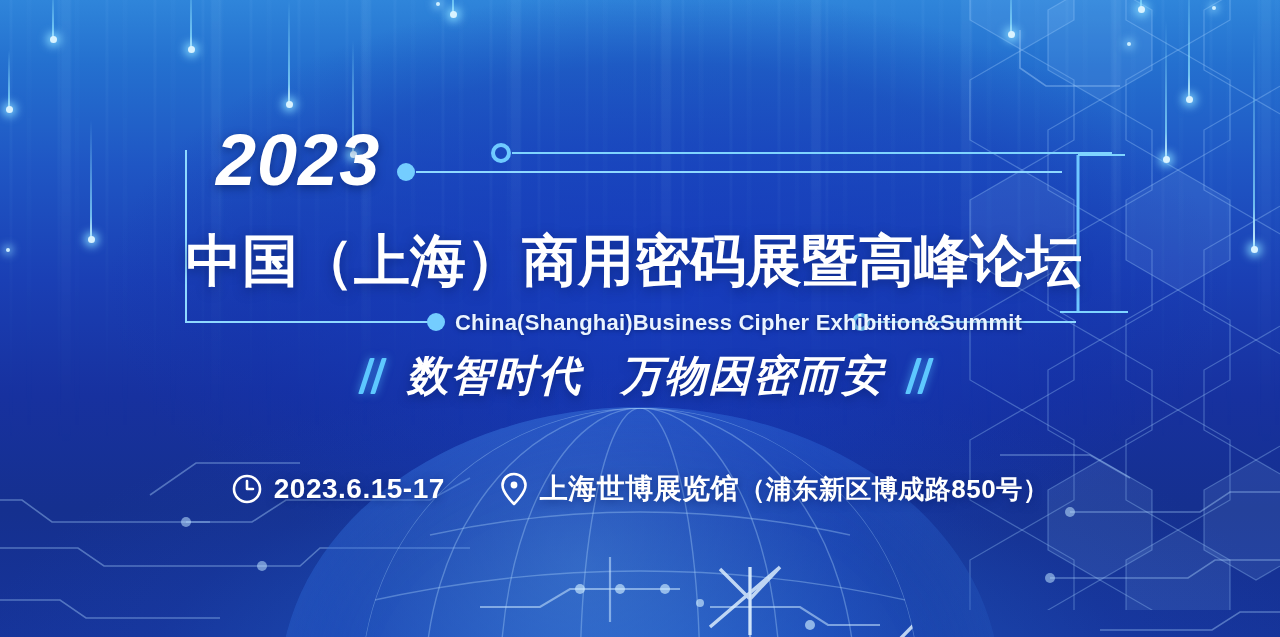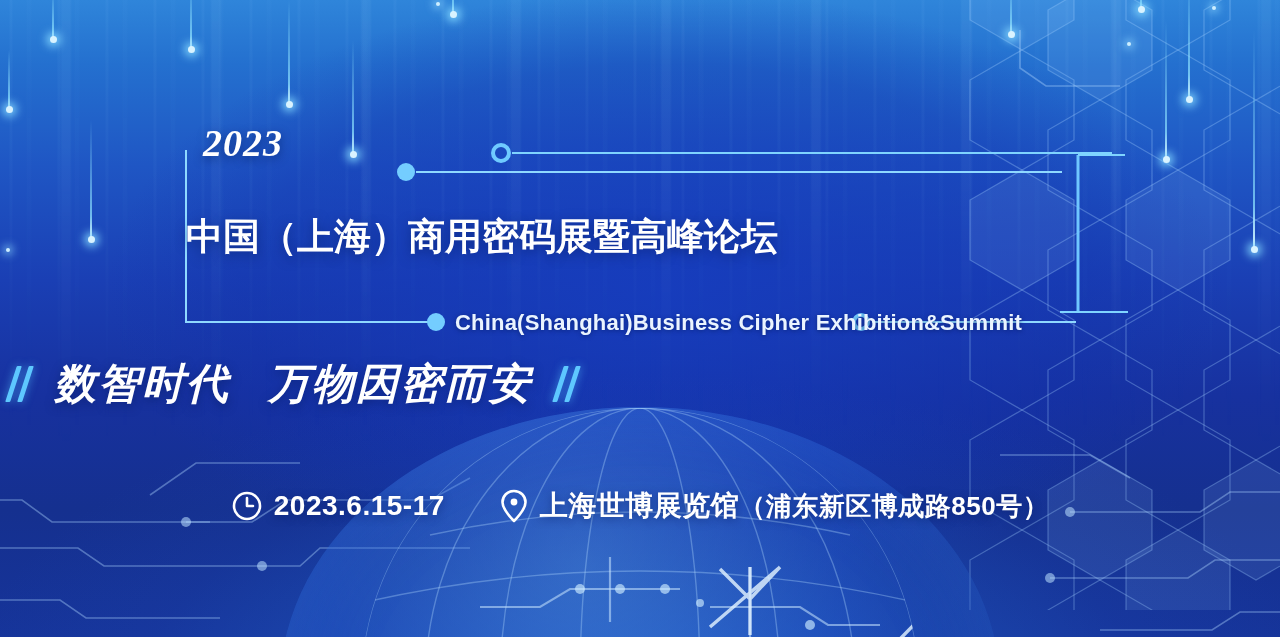--- a/index.html
+++ b/index.html
@@ -53,48 +53,48 @@
   
   .content{position:absolute;inset:0;}
   .csitf{
     position:absolute;left:0;right:0;top:14px;text-align:center;
     font-size:76px;font-weight:bold;font-style:italic;letter-spacing:-1px;
     color:#e2231a;line-height:1;
     text-shadow:0 2px 6px rgba(0,0,0,.25);
     font-family:"Liberation Sans","DejaVu Sans",sans-serif;
   }
   .year{
-    position:absolute;left:203px;top:124px;
-    font-size:38px;font-weight:bold;font-style:italic;color:#ffffff;line-height:1;
-    letter-spacing:1px;text-shadow:0 3px 10px rgba(5,25,90,.55);font-family:Liberation Serif, serif;
+    position:absolute;left:216px;top:124px;
+    font-size:72px;font-weight:bold;font-style:italic;color:#ffffff;line-height:1;
+    letter-spacing:1px;text-shadow:0 3px 10px rgba(5,25,90,.55);
   }
   .cntitle{
-    position:absolute;left:186px;top:218px;width:900px;
-    font-size:37px;font-weight:bold;color:#ffffff;line-height:1.05;
+    position:absolute;left:186px;top:232px;width:900px;
+    font-size:56px;font-weight:bold;color:#ffffff;line-height:1.05;
     letter-spacing:0px;white-space:nowrap;
     text-shadow:0 3px 12px rgba(5,25,90,.5);
   }
   .entitle{
     position:absolute;left:455px;top:310px;
     font-size:22px;font-weight:bold;color:#eaf4ff;letter-spacing:.2px;white-space:nowrap;
     text-shadow:0 1px 4px rgba(5,25,90,.6);
   }
   .sloganrow{
-    position:absolute;left:0;right:0;top:356px;display:flex;align-items:center;gap:26px;padding-left:11px;
+    position:absolute;left:0;right:0;top:348px;display:flex;align-items:center;justify-content:center;gap:26px;padding-left:11px;
   }
   .slashes{display:flex;gap:7px;}
   .slash{width:5px;height:36px;background:#5ec8ff;transform:skewX(-18deg);border-radius:1px;
     box-shadow:0 0 8px rgba(90,200,255,.6);}
   .slogan{
     font-size:42px;font-weight:bold;font-style:italic;color:#ffffff;white-space:nowrap;letter-spacing:2px;
     text-shadow:0 3px 10px rgba(5,25,90,.5);
   }
   .slogan .gap{display:inline-block;width:38px;}
   .inforow{
-    position:absolute;left:0;right:0;top:470px;display:flex;align-items:center;justify-content:center;gap:14px;margin-top:17px;
+    position:absolute;left:0;right:0;top:470px;display:flex;align-items:center;justify-content:center;gap:14px;
   }
   .infoitem{display:flex;align-items:center;gap:11px;}
   .infotext{font-size:28px;font-weight:bold;color:#ffffff;white-space:nowrap;letter-spacing:.5px;
     text-shadow:0 2px 8px rgba(5,25,90,.5);}
   .infotext .addr{font-size:26px;}
   .icn{flex:0 0 auto;display:block;}
   .spacer{width:26px;}
   
   .frame{position:absolute;inset:0;pointer-events:none;}
 </style>

